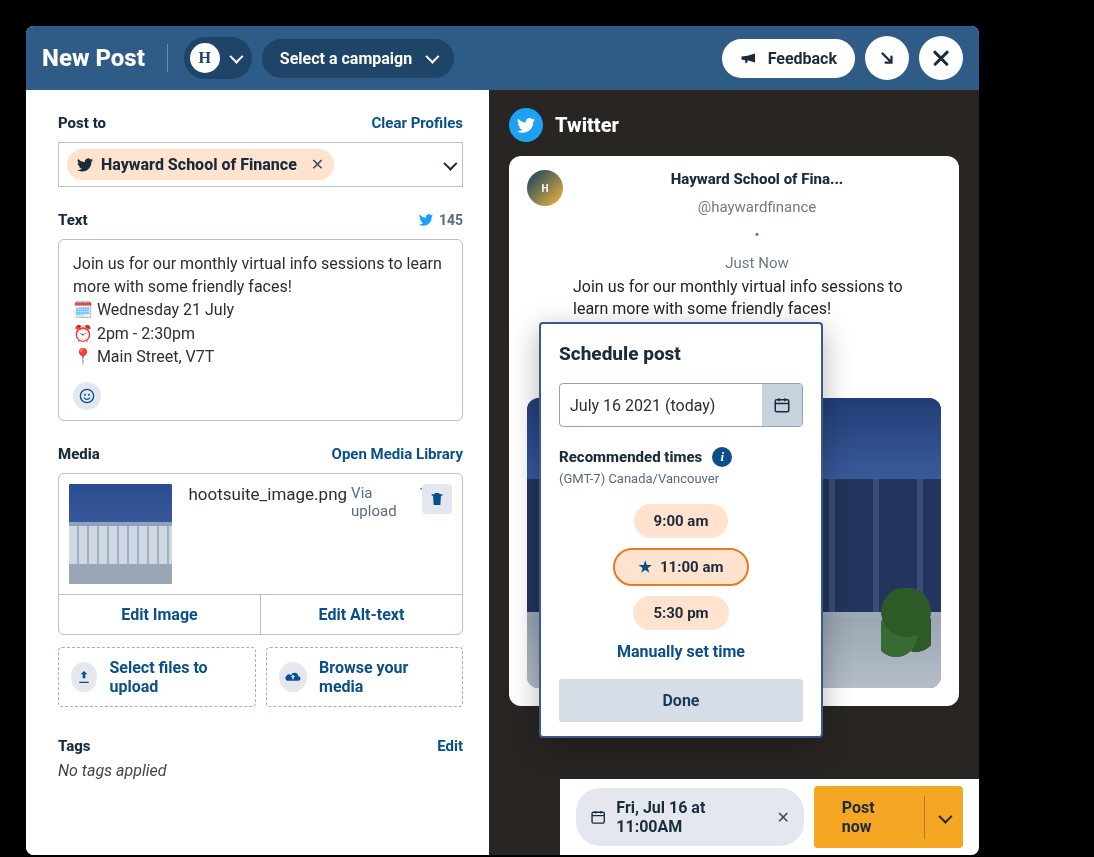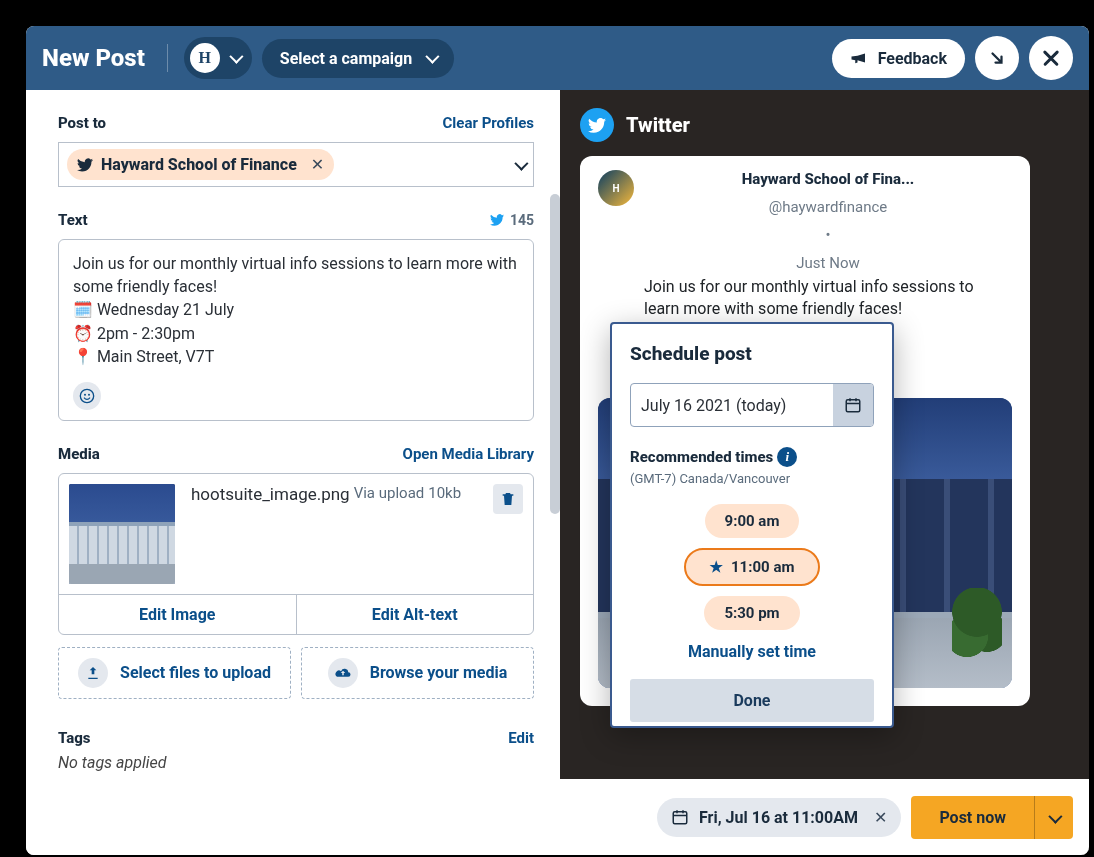--- a/index.html
+++ b/index.html
@@ -1,17 +1,17 @@
 <!DOCTYPE html>
 <html><head>
 <meta charset="utf-8">
 <style>
   * { box-sizing: border-box; margin: 0; padding: 0; font-family: -apple-system, BlinkMacSystemFont, "Segoe UI", Roboto, Helvetica, Arial, sans-serif; }
   body { width: 1094px; height: 857px; background: #000; overflow: hidden; position: relative; }
-  .app { position: absolute; top: 26px; left: 26px; width: 1063px; height: 829px; background: #fff; border-radius: 8px; overflow: hidden; display: flex; flex-direction: column; box-shadow: 0 4px 20px rgba(0,0,0,.2); }
+  .app { position: absolute; top: 26px; left: 26px; width: 953px; height: 829px; background: #fff; border-radius: 8px; overflow: hidden; display: flex; flex-direction: column; box-shadow: 0 4px 20px rgba(0,0,0,.2); }
   
   .header { background: #2f5b87; height: 64px; display: flex; align-items: center; padding: 0 16px; gap: 10px; }
   .header h1 { color: #fff; font-size: 24px; font-weight: 800; margin-right: 6px; }
   .vbar { width: 1px; height: 28px; background: rgba(255,255,255,.3); margin: 0 6px; }
   .brand-chip { display: flex; align-items: center; gap: 10px; background: #1e4467; border-radius: 24px; padding: 6px 12px 6px 6px; cursor: pointer; }
   .brand-circle { width: 30px; height: 30px; border-radius: 50%; background: #fff; display:flex; align-items:center; justify-content:center; color:#1e4467; font-weight:900; font-family: Georgia, serif; }
   .campaign-pill { display:flex; align-items:center; gap:14px; background:#1e4467; color:#fff; font-weight:700; border-radius:24px; padding:10px 18px; cursor:pointer; }
   .spacer { flex: 1; }
   .feedback-btn { display:flex; align-items:center; gap:10px; background:#fff; color:#1a2b3c; font-weight:700; border-radius:24px; padding:10px 18px; cursor:pointer; }
   .hdr-icon-btn { width:44px; height:44px; border-radius:50%; background:#fff; display:flex; align-items:center; justify-content:center; cursor:pointer; }
@@ -83,25 +83,25 @@
   .tw-image .sky { position:absolute; inset:0; background:linear-gradient(#223e78 0%,#3f61a2 35%,#6d87b8 55%); }
   .tw-image .building { position:absolute; left:0; right:0; top:28%; bottom:0; background:#c4cfda; }
   .tw-image .glass { position:absolute; left:0; right:0; top:28%; height:48%; background:repeating-linear-gradient(90deg,#23355c 0 38px,#3a4e78 38px 44px); border-bottom:6px solid #9ca9b8; }
   .tw-image .ground { position:absolute; left:0; right:0; bottom:0; height:24%; background:linear-gradient(#9ba6b3,#b4bdc8); }
   .tw-image .plant { position:absolute; right:10px; bottom:20px; width:50px; height:80px; background: radial-gradient(circle at 50% 30%, #2d5a27 0 40%, transparent 41%), radial-gradient(circle at 30% 60%, #386b31 0 35%, transparent 36%), radial-gradient(circle at 70% 55%, #2d5a27 0 35%, transparent 36%); }
   .tw-image .table { position:absolute; left:40px; bottom:18px; width:110px; height:40px; }
   .tw-image .table::before { content:""; position:absolute; top:0; left:30px; width:50px; height:6px; background:#555; border-radius:50%; }
   .tw-image .table::after { content:""; position:absolute; top:6px; left:53px; width:4px; height:28px; background:#555; }
 
   
-  .popover { position:absolute; top:232px; left:50px; width:284px; background:#fff; border:2px solid #3a5a8f; border-radius:4px; padding:18px 18px 4px; box-shadow:0 8px 30px rgba(0,0,0,.3); }
+  .popover { position:absolute; top:232px; left:50px; width:284px; background:#fff; border:2px solid #3a5a8f; border-radius:4px; padding:18px 18px 14px; box-shadow:0 8px 30px rgba(0,0,0,.3); }
   .popover h3 { font-size:19px; font-weight:800; color:#1a2b3c; margin-bottom:18px; }
   .date-input { border:1px solid #8fa2ba; border-radius:4px; height:44px; display:flex; align-items:center; justify-content:space-between; padding:0 0 0 10px; color:#2a2f36; font-size:16px; cursor:pointer; margin-bottom:20px; }
   .date-input .cal-btn { width:40px; height:42px; border-left:0; background:#c8d2df; display:flex; align-items:center; justify-content:center; border-radius:0 3px 3px 0; }
-  .rec-head { display:flex; align-items:center; gap:4px; }
+  .rec-head { display:flex; align-items:center; gap:10px; }
   .rec-head strong { font-weight:800; color:#1a2b3c; font-size:15px; }
   .info-dot { width:20px; height:20px; border-radius:50%; background:#0b4f8a; color:#fff; display:flex; align-items:center; justify-content:center; font-weight:700; font-size:13px; font-family: Georgia, serif; font-style: italic; cursor:pointer; }
   .tz { color:#5a6b7c; font-size:13px; margin-top:4px; }
   .time-list { display:flex; flex-direction:column; align-items:center; gap:10px; margin-top:18px; }
   .time-pill { background:#ffe3cf; color:#1a2b3c; font-weight:700; padding:8px 20px; border-radius:22px; cursor:pointer; font-size:15px; }
   .time-pill.selected { border:2px solid #eb7a1a; padding:8px 24px; display:flex; align-items:center; gap:8px; }
   .star { color:#0b4f8a; }
   .manual-link { color:#0b4f8a; font-weight:700; text-align:center; cursor:pointer; margin-top:2px; }
   .done-btn { background:#d6dde6; color:#1a3a5c; font-weight:700; text-align:center; padding:12px 0; border-radius:3px; margin-top:18px; cursor:pointer; }
 

